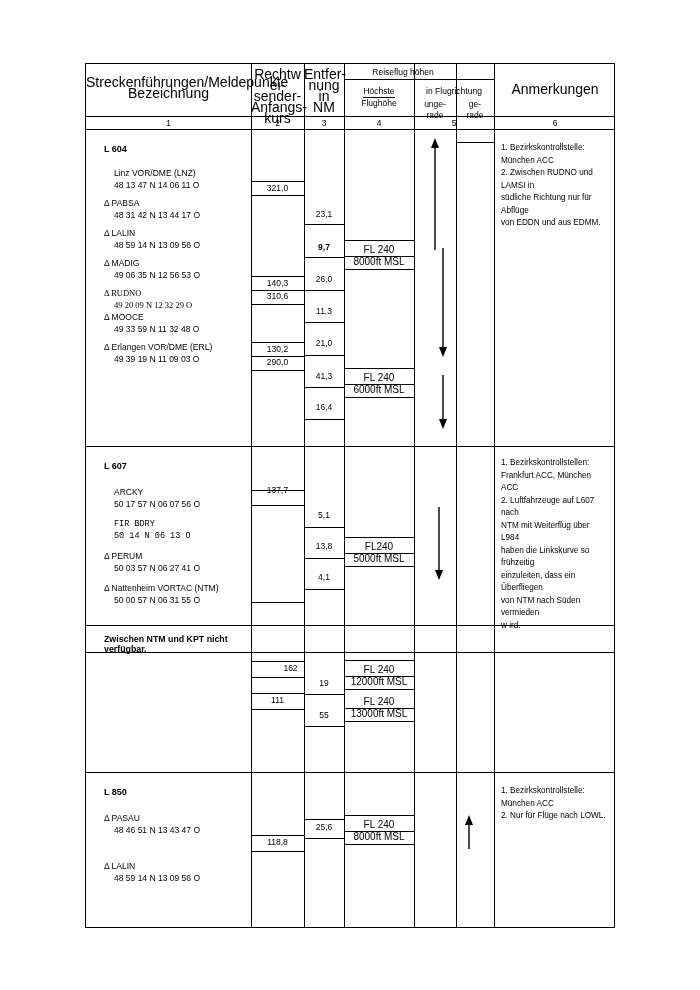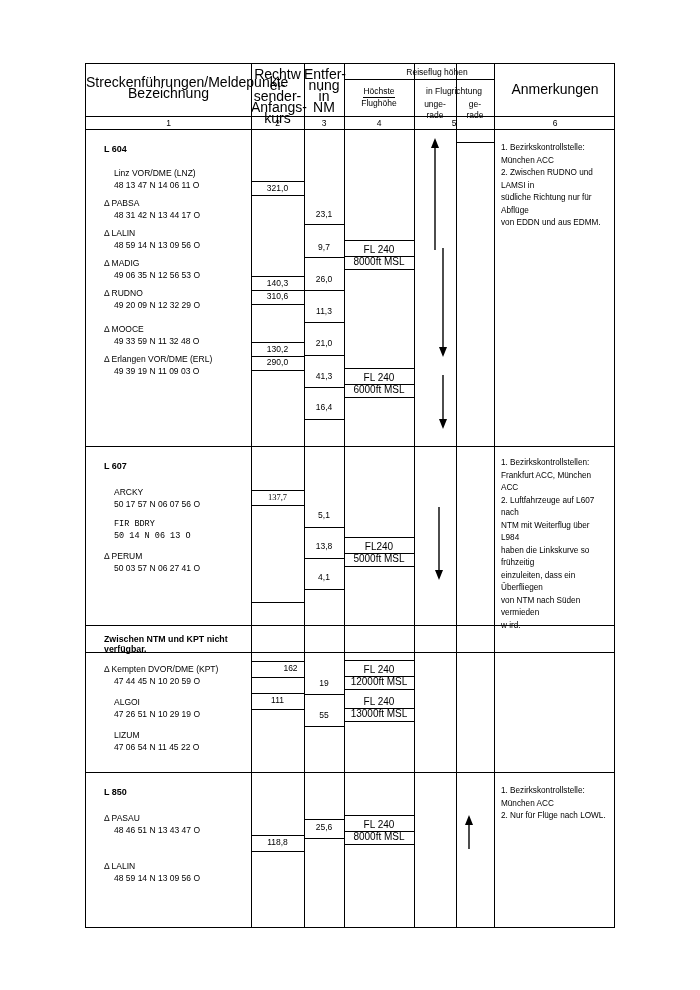--- a/index.html
+++ b/index.html
@@ -71,21 +71,21 @@
       <div>sender-</div>
       <div>Anfangs-</div>
       <div>kurs</div>
     </div>
     <div class="cell col-dist" style="padding-top:5px;">
       <div>Entfer-</div>
       <div>nung in</div>
       <div>NM</div>
     </div>
 
-    <div class="cell" style="left:276px;width:150px;top:0;height:14px;text-align:center;font-size:8.5px;padding-top:3px;">
+    <div class="cell" style="left:242px;width:150px;top:0;height:14px;text-align:center;font-size:8.5px;padding-top:3px;">
       <span>Reiseflug höhen</span>
     </div>
     <div class="hdr-line" style="left:258px;width:150px;top:15px;"></div>
     <div class="cell col-high" style="top:16px;height:36px;text-align:center;font-size:8.5px;line-height:11px;">
       <div style="display:inline-block;border-bottom:1px solid #000;">Höchste</div>
       <div>Flughöhe</div>
     </div>
     <div class="cell" style="left:328px;width:80px;top:16px;height:12px;text-align:center;font-size:8.5px;">
       <span>in Flugrichtung</span>
     </div>
@@ -125,21 +125,21 @@
         <div style="padding-left:10px;">48 31 42 N 13 44 17 O</div>
       </div>
       <div class="route-txt" style="margin-bottom:7px;">
         <div><span>Δ</span> <span>LALIN</span></div>
         <div style="padding-left:10px;">48 59 14 N 13 09 56 O</div>
       </div>
       <div class="route-txt" style="margin-bottom:7px;">
         <div><span>Δ</span> <span>MADIG</span></div>
         <div style="padding-left:10px;">49 06 35 N 12 56 53 O</div>
       </div>
-      <div class="route-txt" style="margin-bottom:13px;">
+      <div class="route-txt" style="margin-bottom:1px;font-family:Liberation Serif, serif;">
         <div><span>Δ</span> <span>RUDNO</span></div>
         <div style="padding-left:10px;">49 20 09 N 12 32 29 O</div>
       </div>
       <div class="route-txt" style="margin-bottom:7px;">
         <div><span>Δ</span> <span>MOOCE</span></div>
         <div style="padding-left:10px;">49 33 59 N 11 32 48 O</div>
       </div>
       <div class="route-txt">
         <div><span>Δ</span> <span>Erlangen VOR/DME (ERL)</span></div>
         <div style="padding-left:10px;">49 39 19 N 11 09 03 O</div>
@@ -157,21 +157,21 @@
     <div class="boxline" style="top:174px;left:165px;width:53px;"></div>
 
     <div class="cell col-course num" style="top:214px;height:12px;">130,2</div>
     <div class="boxline" style="top:212px;left:165px;width:53px;"></div>
     <div class="cell col-course num" style="top:227px;height:12px;">290,0</div>
     <div class="boxline" style="top:226px;left:165px;width:53px;"></div>
     <div class="boxline" style="top:240px;left:165px;width:53px;"></div>
 
     <div class="cell col-dist num" style="top:79px;height:12px;">23,1</div>
     <div class="boxline" style="top:94px;left:218px;width:40px;"></div>
-    <div class="cell col-dist num" style="top:112px;height:12px;">9,7</div>
+    <div class="cell col-dist num" style="top:112px;height:12px;font-weight:bold;">9,7</div>
     <div class="boxline" style="top:127px;left:218px;width:40px;"></div>
     <div class="cell col-dist num" style="top:144px;height:12px;">26,0</div>
     <div class="boxline" style="top:160px;left:218px;width:40px;"></div>
     <div class="cell col-dist num" style="top:176px;height:12px;">11,3</div>
     <div class="boxline" style="top:192px;left:218px;width:40px;"></div>
     <div class="cell col-dist num" style="top:208px;height:12px;">21,0</div>
     <div class="boxline" style="top:225px;left:218px;width:40px;"></div>
     <div class="cell col-dist num" style="top:241px;height:12px;">41,3</div>
     <div class="boxline" style="top:257px;left:218px;width:40px;"></div>
     <div class="cell col-dist num" style="top:272px;height:12px;">16,4</div>
@@ -223,23 +223,27 @@
         <div>50 17 57 N 06 07 56 O</div>
       </div>
       <div class="route-txt" style="margin-bottom:9px;padding-left:10px;font-family:Liberation Mono, monospace;">
         <div>FIR BDRY</div>
         <div>50 14 N 06 13 O</div>
       </div>
       <div class="route-txt" style="margin-bottom:9px;">
         <div><span>Δ</span> <span>PERUM</span></div>
         <div style="padding-left:10px;">50 03 57 N 06 27 41 O</div>
       </div>
-    </div>
-
-    <div class="cell col-course num" style="top:45px;height:28px;font-family:Liberation Serif, serif;">137,7</div>
+      <div class="route-txt">
+        <div><span>Δ</span> <span>Nattenheim VORTAC (NTM)</span></div>
+        <div style="padding-left:10px;">50 00 57 N 06 31 55 O</div>
+      </div>
+    </div>
+
+    <div class="cell col-course num" style="top:38px;height:28px;">137,7</div>
     <div class="boxline" style="top:43px;left:165px;width:53px;"></div>
     <div class="boxline" style="top:58px;left:165px;width:53px;"></div>
     <div class="boxline" style="top:155px;left:165px;width:53px;"></div>
 
     <div class="cell col-dist num" style="top:63px;height:12px;">5,1</div>
     <div class="boxline" style="top:80px;left:218px;width:40px;"></div>
     <div class="cell col-dist num" style="top:94px;height:12px;">13,8</div>
     <div class="boxline" style="top:111px;left:218px;width:40px;"></div>
     <div class="cell col-dist num" style="top:125px;height:12px;">4,1</div>
     <div class="boxline" style="top:142px;left:218px;width:40px;"></div>
@@ -269,34 +273,20 @@
       <div>w ird.</div>
     </div>
   </div>
 
   <div class="band" style="top:562px;height:27px;">
     <div class="cell col-route" style="top:0;height:27px;padding:8px 0 0 18px;font-weight:bold;font-size:8.8px;">Zwischen NTM und KPT nicht verfügbar.</div>
   </div>
 
   <div class="band" style="top:589px;height:120px;">
 
-    <div class="cell col-route" style="top:0;height:120px;padding:11px 0 0 18px;">
-      <div class="route-txt" style="margin-bottom:10px;">
-        <div><span>Δ</span> <span>Kempten DVOR/DME (KPT)</span></div>
-        <div style="padding-left:10px;">47 44 45 N 10 20 59 O</div>
-      </div>
-      <div class="route-txt" style="margin-bottom:10px;padding-left:10px;">
-        <div>ALGOI</div>
-        <div>47 26 51 N 10 29 19 O</div>
-      </div>
-      <div class="route-txt" style="padding-left:10px;">
-        <div>LIZUM</div>
-        <div>47 06 54 N 11 45 22 O</div>
-      </div>
-    </div>
 
     <div class="cell col-course num" style="top:10px;height:12px;padding-left:26px;">162</div>
     <div class="boxline" style="top:8px;left:165px;width:53px;"></div>
     <div class="boxline" style="top:24px;left:165px;width:53px;"></div>
     <div class="cell col-course num" style="top:42px;height:12px;">111</div>
     <div class="boxline" style="top:40px;left:165px;width:53px;"></div>
     <div class="boxline" style="top:56px;left:165px;width:53px;"></div>
 
     <div class="cell col-dist num" style="top:25px;height:12px;">19</div>
     <div class="boxline" style="top:41px;left:218px;width:40px;"></div>

